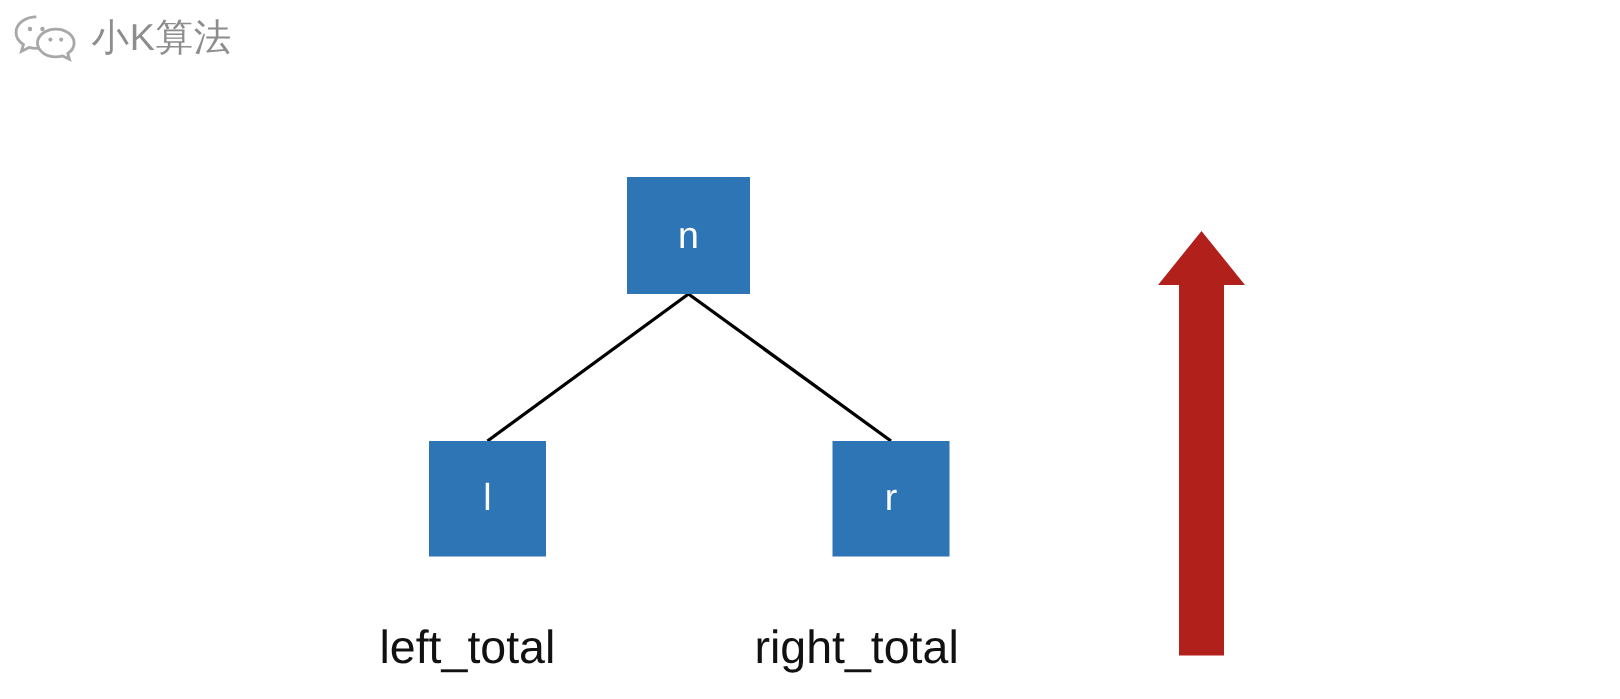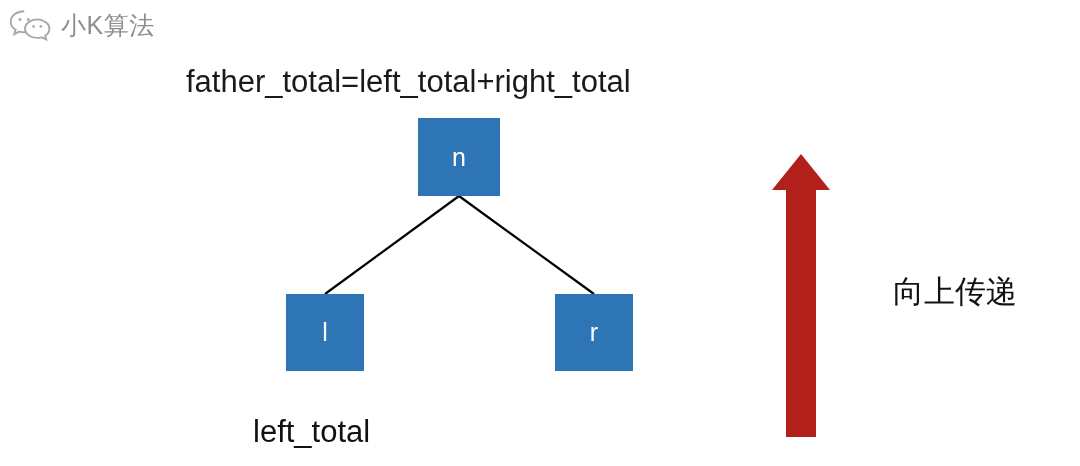--- a/index.html
+++ b/index.html
@@ -121,38 +121,37 @@
       <g fill="#a8a8a8">
         <circle cx="12.0" cy="11.4" r="1.5"></circle>
         <circle cx="20.3" cy="11.4" r="1.5"></circle>
         <circle cx="25.6" cy="18.4" r="1.35"></circle>
         <circle cx="32.8" cy="18.4" r="1.35"></circle>
       </g>
     </svg>
     <span class="wm-text">小K算法</span>
   </div>
 
-  <div class="formula">father_total=left_total+right_total</div>
 
   <svg class="tree-svg" viewBox="0 0 1080 466">
     <line x1="459" y1="196" x2="325" y2="294" stroke="#000000" stroke-width="2.2"></line>
     <line x1="459" y1="196" x2="594" y2="294" stroke="#000000" stroke-width="2.2"></line>
   </svg>
 
   <div class="node node-root">
     <span>n</span>
   </div>
   <div class="node node-left">
     <span>l</span>
   </div>
   <div class="node node-right">
     <span>r</span>
   </div>
 
   <div class="leaf-label label-left">left_total</div>
+  <div class="leaf-label label-right">right_total</div>
 
   <svg class="arrow-svg" viewBox="0 0 72 295">
     <polygon points="36,6 65,42 51,42 51,289 21,289 21,42 7,42" fill="#B2201C"></polygon>
   </svg>
 
-  <div class="side-caption">向上传递</div>
 
 </div>
 
 </body></html>

